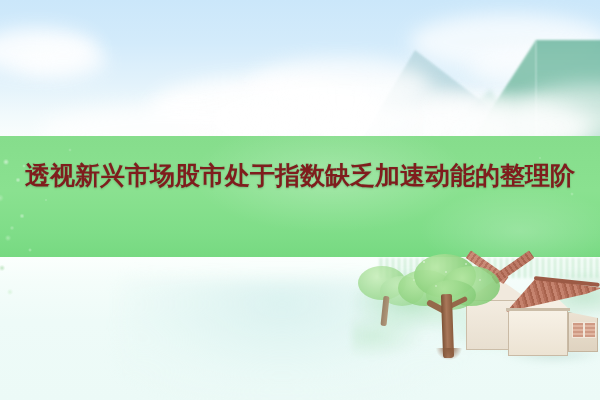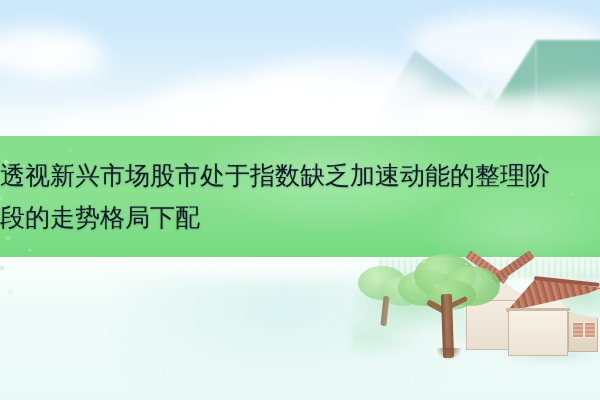--- a/index.html
+++ b/index.html
@@ -362,23 +362,24 @@
     width: 102px; height: 14px;
     background: radial-gradient(ellipse at 50% 30%, rgba(150,195,180,.35) 0%, rgba(150,195,180,0) 72%);
     filter: blur(3px);
   }
 
   
   .title {
     position: absolute;
     left: 0; top: 155px;
     width: 600px;
-    color: #0f172a;
+    text-align: center;
+    color: #7f1d1d;
     font-family: "DejaVu Sans", "Liberation Sans", sans-serif;
-    font-weight: 400;
+    font-weight: 700;
     font-size: 25px;
     line-height: 42px;
     letter-spacing: 0px;
     text-shadow: 0 1px 2px rgba(90,150,95,.45), 0 0 1px rgba(110,170,115,.5);
     white-space: nowrap;
   }
   .title .line2 { display: block; white-space: nowrap; }
 </style>
 </head>
 <body>
@@ -447,16 +448,15 @@
     <div class="canopy cv4"></div>
     <div class="leafdots"></div>
     <div class="branch-a"></div>
     <div class="branch-b"></div>
     <div class="trunk"></div>
     <div class="root"></div>
   </div>
 
   <div class="title">
     <span>透视新兴市场股市处于指数缺乏加速动能的整理阶</span>
-    <span class="line2">段的走势格局下配</span>
   </div>
 
 </div>
 
 </body></html>

